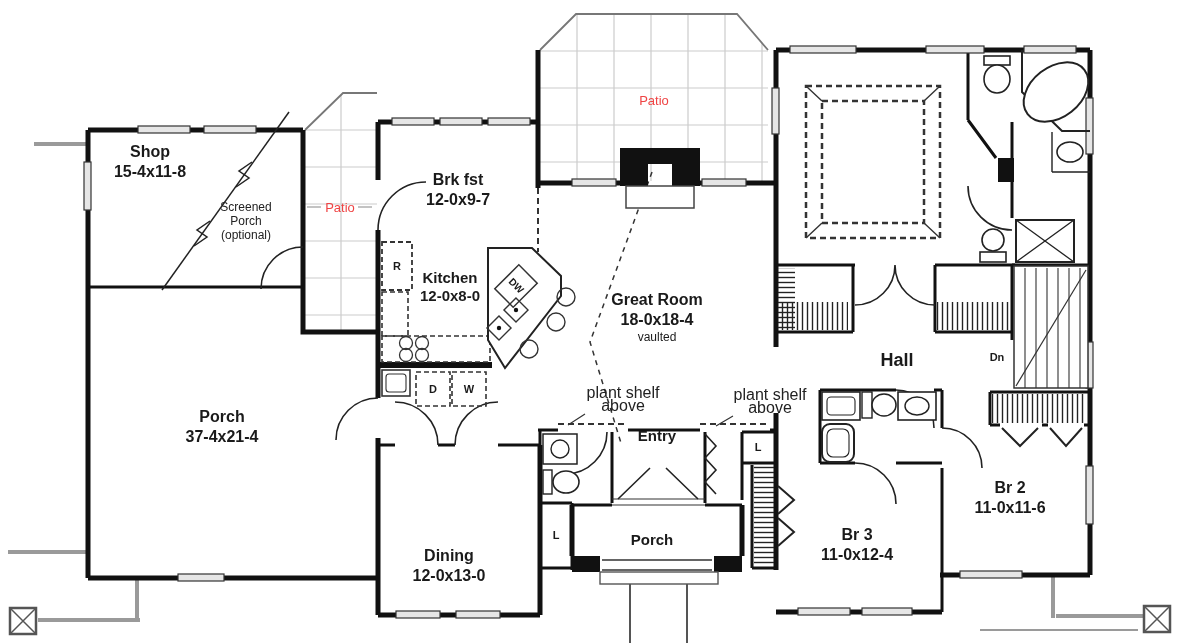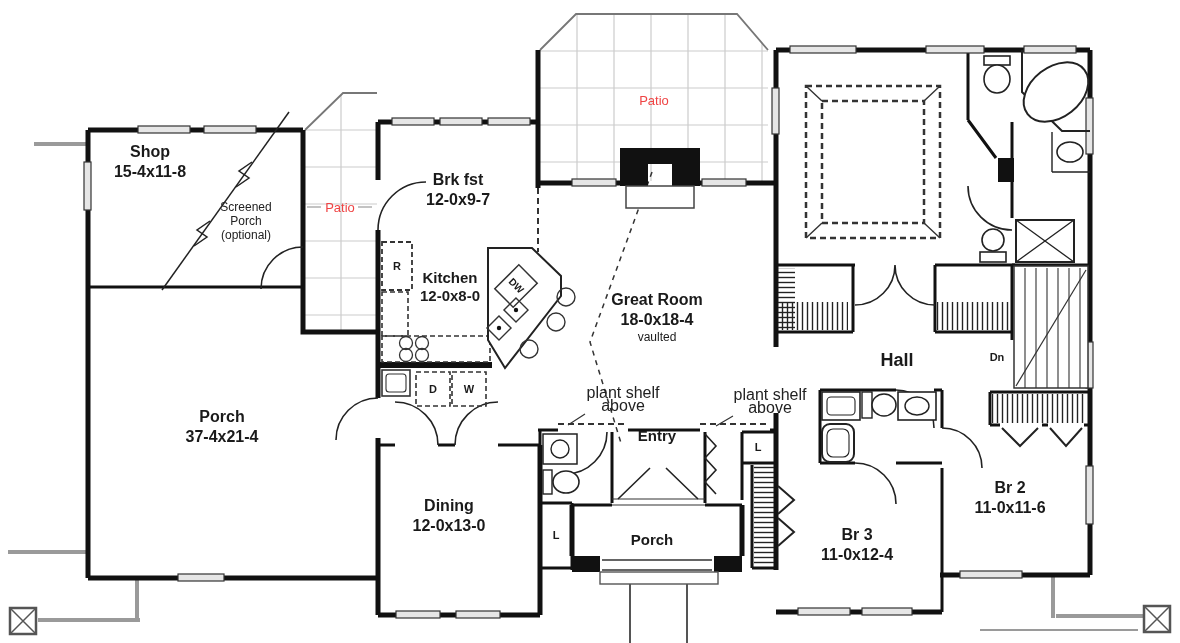--- a/index.html
+++ b/index.html
@@ -296,21 +296,21 @@
 </div>
 <div class="lbl b17" style="left:657px;top:317px">
   <div>Great Room</div>
   <div>18-0x18-4</div>
   <div class="note">vaulted</div>
 </div>
 <div class="lbl b17" style="left:222px;top:427px">
   <div>Porch</div>
   <div>37-4x21-4</div>
 </div>
-<div class="lbl b17" style="left:449px;top:516px">
+<div class="lbl b17" style="left:449px;top:566px">
   <div>Dining</div>
   <div>12-0x13-0</div>
 </div>
 <div class="lbl b15" style="left:657px;top:436px">
   <div>Entry</div>
 </div>
 <div class="lbl b15" style="left:652px;top:540px">
   <div>Porch</div>
 </div>
 <div class="lbl b14" style="left:897px;top:360px">

